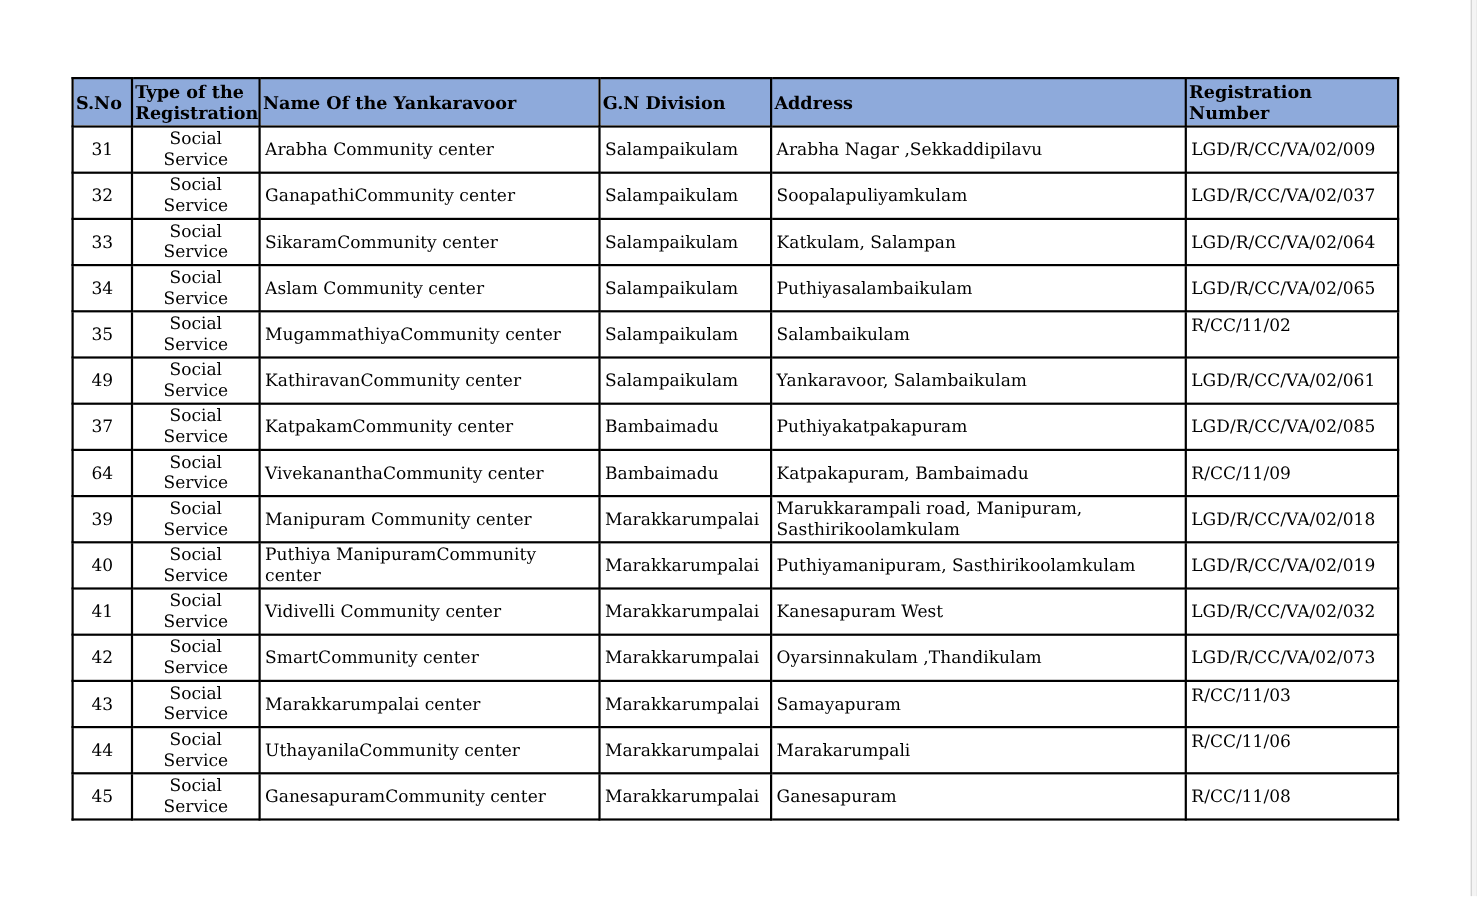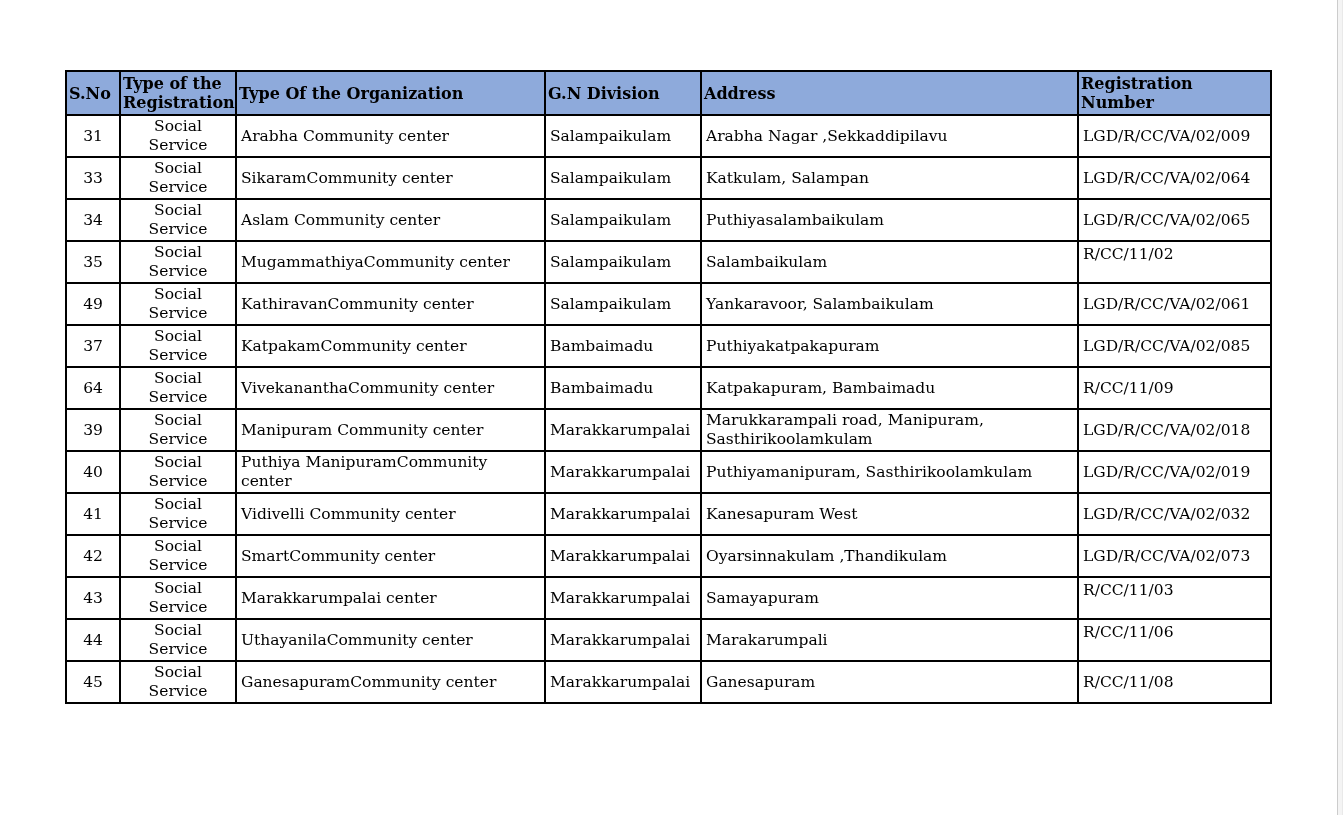--- a/index.html
+++ b/index.html
@@ -78,36 +78,44 @@
       <col style="width:116px">
       <col style="width:309px">
       <col style="width:156px">
       <col style="width:377px">
       <col style="width:193px">
     </colgroup>
     <thead>
       <tr>
         <th>S.No</th>
         <th>Type of the Registration</th>
-        <th>Type Of the Organization</th>
+        <th>Name Of the Yankaravoor</th>
         <th>G.N Division</th>
         <th>Address</th>
         <th>Registration Number</th>
       </tr>
     </thead>
     <tbody id="org-table-body">
         <tr>
           <td class="center">31</td>
           <td class="center">Social Service</td>
           <td>Arabha Community center</td>
           <td>Salampaikulam</td>
           <td>Arabha Nagar ,Sekkaddipilavu</td>
           <td>LGD/R/CC/VA/02/009</td>
         </tr>
         <tr>
+          <td class="center">32</td>
+          <td class="center">Social Service</td>
+          <td>GanapathiCommunity center</td>
+          <td>Salampaikulam</td>
+          <td>Soopalapuliyamkulam</td>
+          <td>LGD/R/CC/VA/02/037</td>
+        </tr>
+        <tr>
           <td class="center">33</td>
           <td class="center">Social Service</td>
           <td>SikaramCommunity center</td>
           <td>Salampaikulam</td>
           <td>Katkulam, Salampan</td>
           <td>LGD/R/CC/VA/02/064</td>
         </tr>
         <tr>
           <td class="center">34</td>
           <td class="center">Social Service</td>

